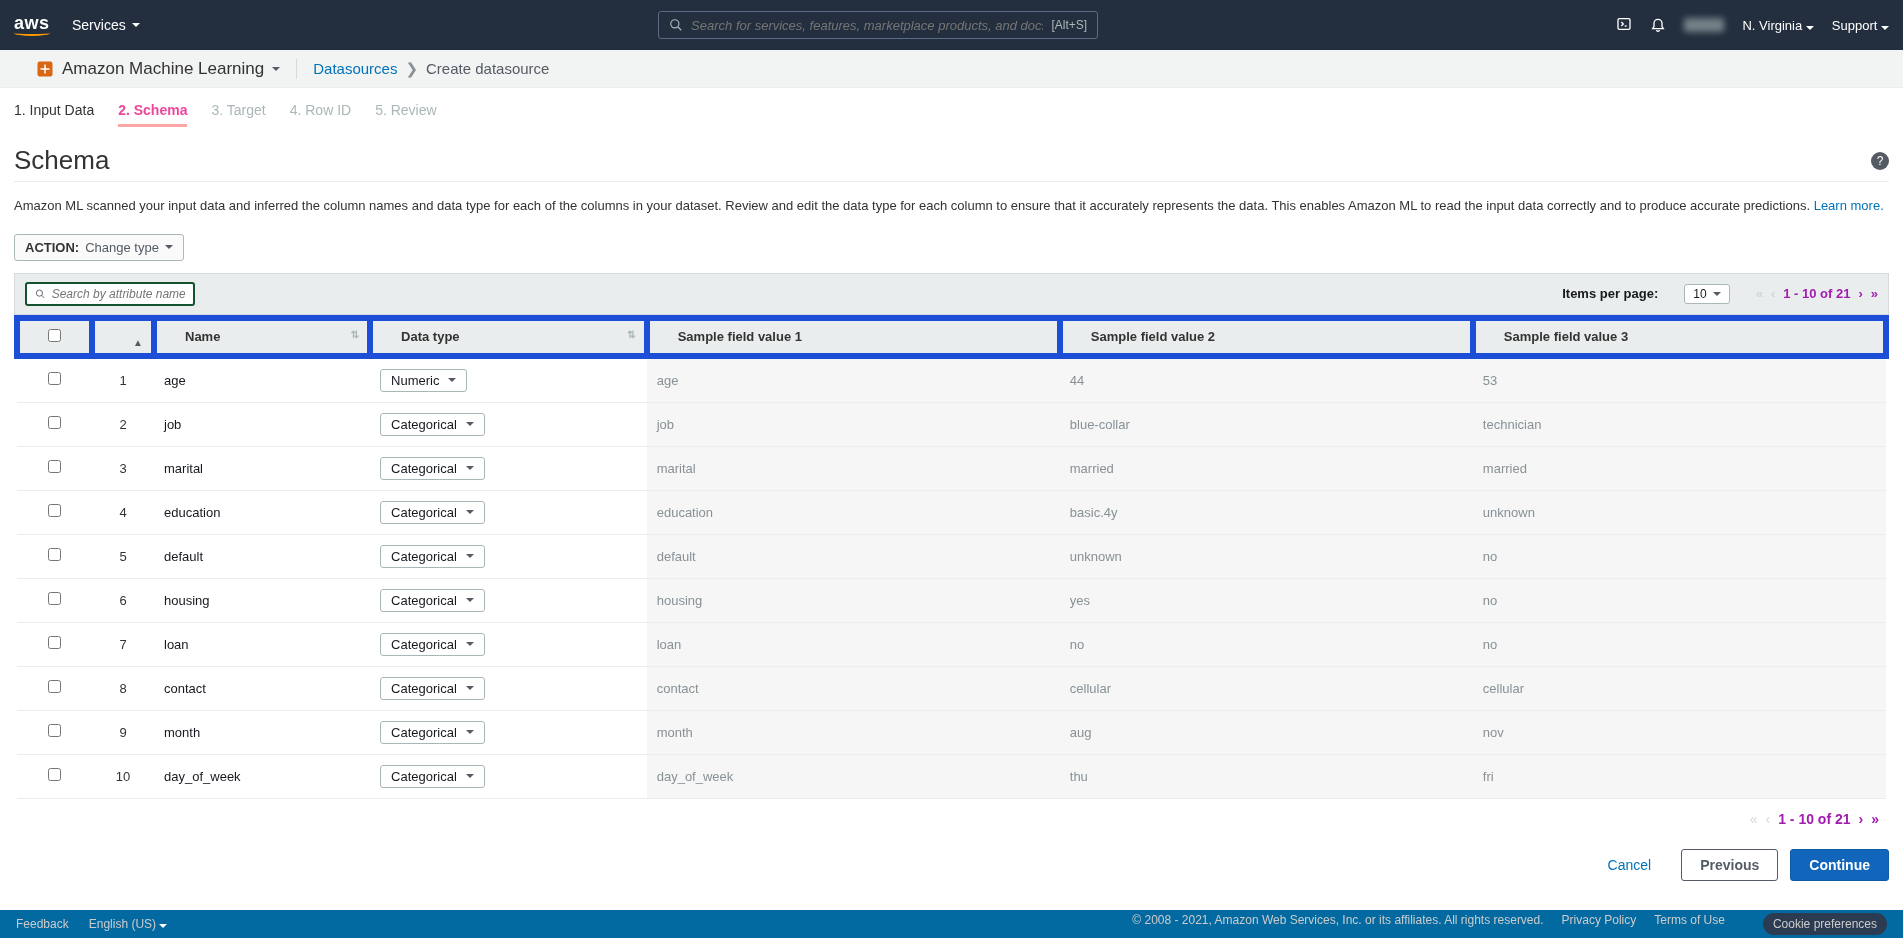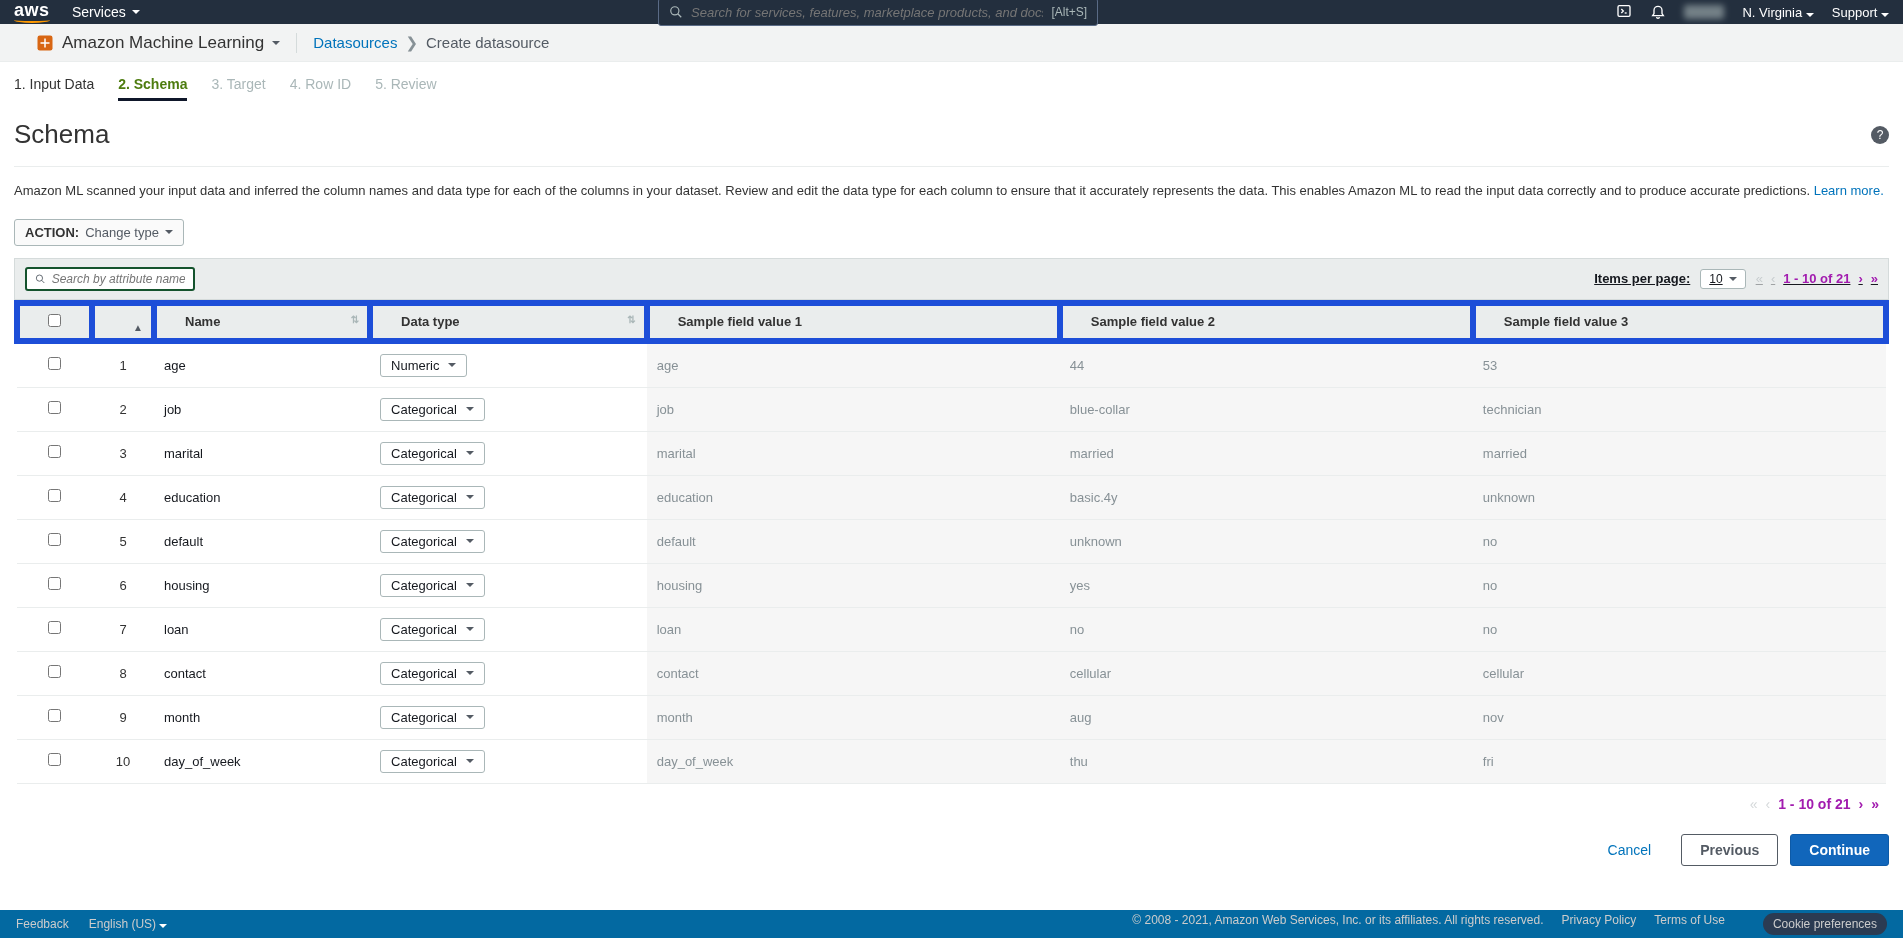--- a/index.html
+++ b/index.html
@@ -1,19 +1,19 @@
 <!DOCTYPE html>
 <html><head>
 <meta charset="utf-8">
 <style>
 * { margin:0; padding:0; box-sizing:border-box; font-family:"Amazon Ember","Helvetica Neue",Arial,sans-serif; }
 body { background:#fff; color:#16191f; font-size:14px; }
 
 
-.topnav { background:#232f3e; color:#fff; height:24px; display:flex; align-items:center; padding:0 14px; }
+.topnav { background:#232f3e; color:#fff; height:50px; display:flex; align-items:center; padding:0 14px; }
 .logo { color:#fff; font-size:18px; font-weight:600; letter-spacing:0.5px; display:flex; flex-direction:column; align-items:flex-start; margin-right:22px; }
 .logo .main { line-height:1; }
 .logo .smile { height:6px; width:36px; border-bottom:2px solid #ff9900; border-radius:0 0 50% 50%; margin-top:-2px; }
 .topnav .services { font-size:14px; cursor:pointer; display:flex; align-items:center; gap:6px; }
 .caret-down { width:0; height:0; border-left:4px solid transparent; border-right:4px solid transparent; border-top:4px solid #fff; display:inline-block; }
 .caret-dark { border-top-color:#545b64; }
 .spacer { flex:1; }
 .searchbox { background:#232f3e; border:1px solid #5a6b86; border-radius:3px; height:28px; display:flex; align-items:center; gap:8px; padding:0 10px; width:440px; color:#aab7b8; margin:0 auto; }
 .searchbox input { background:transparent; border:none; outline:none; color:#fff; font-style:italic; font-size:13px; flex:1; }
 .searchbox .shortcut { font-size:12px; color:#aab7b8; font-style:normal; }
@@ -30,39 +30,39 @@
 .breadcrumbbar .trail { display:flex; align-items:center; gap:8px; font-size:15px; }
 .breadcrumbbar .trail .link { color:#0073bb; cursor:pointer; }
 .breadcrumbbar .trail .sep { color:#879196; }
 .breadcrumbbar .trail .cur { color:#545b64; }
 
 
 .content { padding:0 14px; }
 .steps { display:flex; gap:24px; padding:14px 0 6px 0; font-size:14px; }
 .steps .step { color:#aab7b8; cursor:pointer; padding-bottom:6px; }
 .steps .step.done { color:#333; }
-.steps .step.active { color:#4d7c0f; font-weight:700; border-bottom:3px solid #0f172a; }
-
-.titlebar { display:flex; align-items:center; padding:12px 0 16px 0; border-bottom:1px solid #eaeded; }
+.steps .step.active { color:#ec4899; font-weight:700; border-bottom:3px solid #fca5a5; }
+
+.titlebar { display:flex; align-items:center; padding:12px 0 5px 0; border-bottom:1px solid #eaeded; }
 .titlebar h1 { font-size:26px; font-weight:400; color:#333; }
 .helpbtn { margin-left:auto; width:18px; height:18px; border-radius:50%; background:#545b64; color:#fff; font-size:12px; display:flex; align-items:center; justify-content:center; cursor:pointer; }
 
 .explain { padding:14px 0 18px 0; font-size:13px; color:#333; line-height:1.5; }
 .explain a { color:#0073bb; text-decoration:none; cursor:pointer;margin-top:24px; }
 
 .actionbtn { border:1px solid #aab7b8; background:#fafafa; border-radius:3px; padding:5px 10px; font-size:13px; display:inline-flex; align-items:center; gap:6px; cursor:pointer; margin-bottom:12px; }
 .actionbtn .lbl { text-transform:uppercase; font-weight:700; color:#333; }
 .actionbtn .val { color:#545b64; }
 
 
 .tablectrls { background:#eaeded; border:1px solid #d5dbdb; padding:8px 10px; display:flex; align-items:center; gap:10px; }
 .attrsearch { border:2px solid #14532d; background:#fff; border-radius:3px; height:24px; display:flex; align-items:center; gap:6px; padding:0 8px; width:170px; }
 .attrsearch input { border:none; outline:none; font-style:italic; font-size:12px; width:100%; }
 .attrsearch svg { width:12px; height:12px; }
-.tablectrls .right { margin-left:auto; display:flex; align-items:center; gap:10px; font-size:13px;text-decoration:underline; }
+.tablectrls .right { margin-left:auto; display:flex; align-items:center; gap:26px; font-size:13px; }
 .perpage { border:1px solid #aab7b8; background:#fff; border-radius:3px; padding:2px 8px; display:inline-flex; align-items:center; gap:6px; cursor:pointer; font-size:12px; }
 .pager { display:flex; align-items:center; gap:8px; color:#879196; }
 .pager .active { color:#a21caf; font-weight:700; }
 .pager .nav { cursor:pointer; }
 .pager .nav.dis { opacity:0.35; cursor:default; }
 
 
 .tbl { width:100%; border-collapse:collapse; }
 .tbl thead th { background:#eaeded; border:6px solid #1d4ed8; text-align:left; padding:8px 28px; font-size:13px; font-weight:700; color:#333; position:relative; }
 .tbl thead th.sortable::after { content:"⇅"; position:absolute; right:8px; color:#aab7b8; font-size:10px; }

